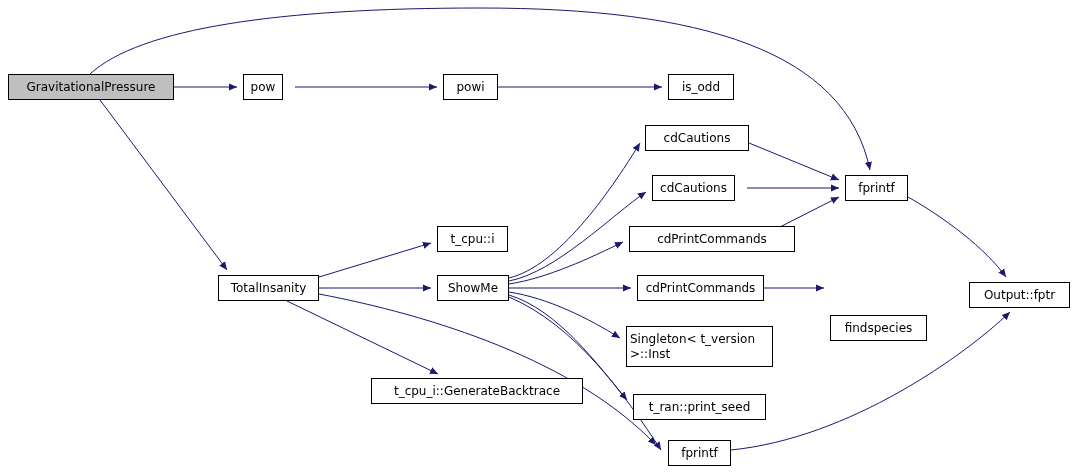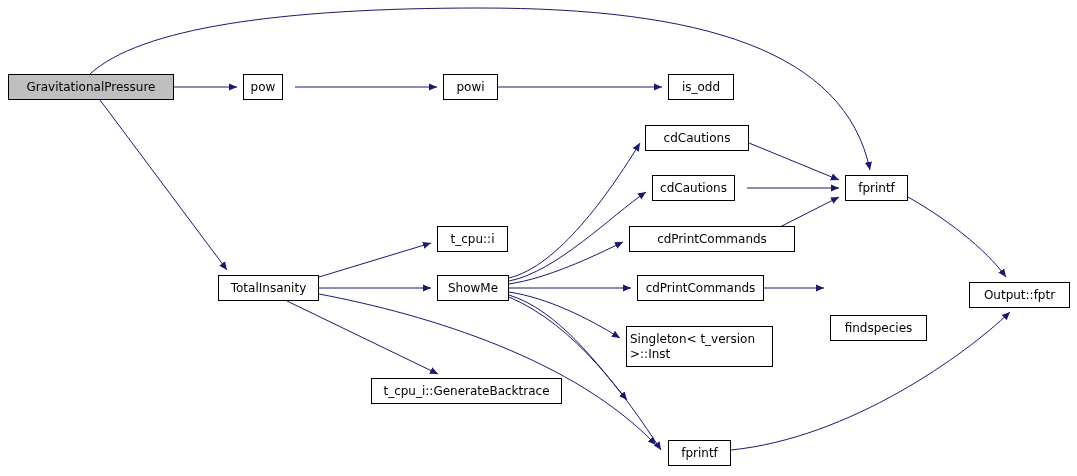--- a/index.html
+++ b/index.html
@@ -92,18 +92,19 @@
   <div class="node" style="left:437px; top:275px; width:72px; height:26px;">ShowMe</div>
 
   <div class="node" style="left:637px; top:275px; width:127px; height:26px;">cdPrintCommands</div>
 
   <div class="node" style="left:830px; top:275px; width:97px; height:26px;margin-top:40px;">findspecies</div>
 
   <div class="node" style="left:969px; top:282px; width:101px; height:26px;">Output::fptr</div>
 
   <div class="node" style="left:626px; top:326px; width:147px; height:41px;">Singleton&lt; t_version &gt;::Inst</div>
 
-  <div class="node" style="left:371px; top:378px; width:191px; height:26px;">t_cpu_i::GenerateBacktrace</div>
+  <div class="node" style="left:371px; top:378px; width:212px; height:26px;">t_cpu_i::GenerateBacktrace</div>
 
+  <div class="node" style="left:633px; top:394px; width:133px; height:26px;">t_ran::print_seed</div>
 
   <div class="node" style="left:668px; top:440px; width:63px; height:26px;">fprintf</div>
 
 </div>
 
 </body></html>

